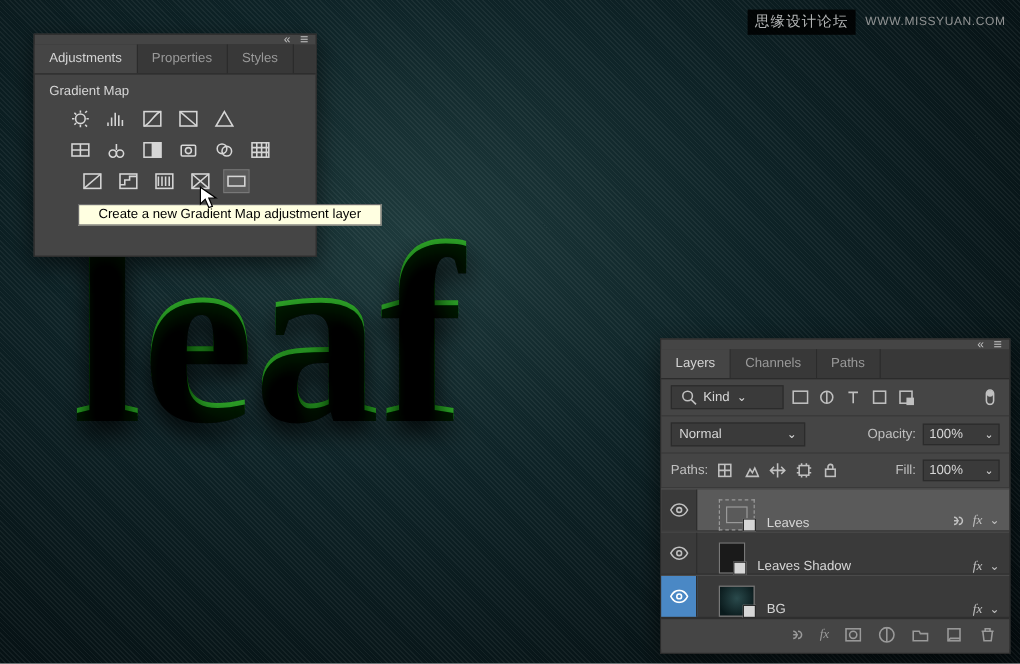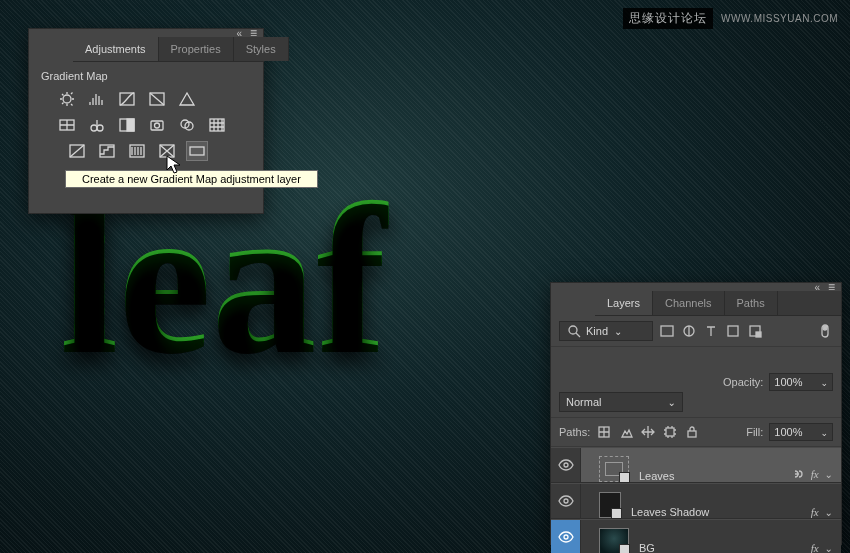--- a/index.html
+++ b/index.html
@@ -51,21 +51,21 @@
     position: absolute; background: #454545; color: #d6d6d6;
     border: 1px solid #2b2b2b; box-shadow: 0 6px 20px rgba(0,0,0,.6);
     font-size: 11px;
   }
   .panel-handle {
     height: 8px; display:flex; justify-content:flex-end; align-items:center;
     padding: 0 6px; gap: 8px;
   }
   .flyout-icon::before{content:"«"; font-size:10px; color:#c0c0c0;}
   .panel-menu::before{content:"≡"; font-size:12px; color:#c0c0c0;}
-  .tabs { display: flex; background: #383838; border-bottom: 1px solid #2b2b2b; margin-left: 44px;}
+  .tabs { display: flex; background: #383838; border-bottom: 1px solid #2b2b2b;}
   .tab {
     padding: 6px 12px; color: #9a9a9a; border-right: 1px solid #2b2b2b;
     background: #383838;
   }
   .tab.active { background: #454545; color: #d6d6d6; }
   .panel-body { padding: 10px 12px; }
   
   #adjustments-panel { left: 28px; top: 28px; width: 236px; height: 186px; }
   #adjustments-panel .panel-body { padding-top: 8px; }
   .panel-label { font-size: 11px; margin-bottom: 8px; }
@@ -333,21 +333,21 @@
     <span style="flex:1"></span>
     <span class="mini-icon">
         <svg viewBox="0 0 14 14">
           <rect x="4" y="1" width="6" height="12" rx="3"></rect>
           <circle cx="7" cy="4" r="2" fill="#c0c0c0"></circle>
         </svg>
       </span>
   </div>
 
   <div class="layer-controls-row">
-    <div class="select-box" style="width:124px;margin-top:40px;">
+    <div class="select-box" style="width:112px;">
       <span>Normal</span>
       <span style="flex:1"></span>
         <span class="caret"></span>
     </div>
     <span style="flex:1"></span>
     <span class="smalltext">Opacity:</span>
     <div class="pct-box">
       <span>100%</span>
       <span class="caret"></span>
     </div>

